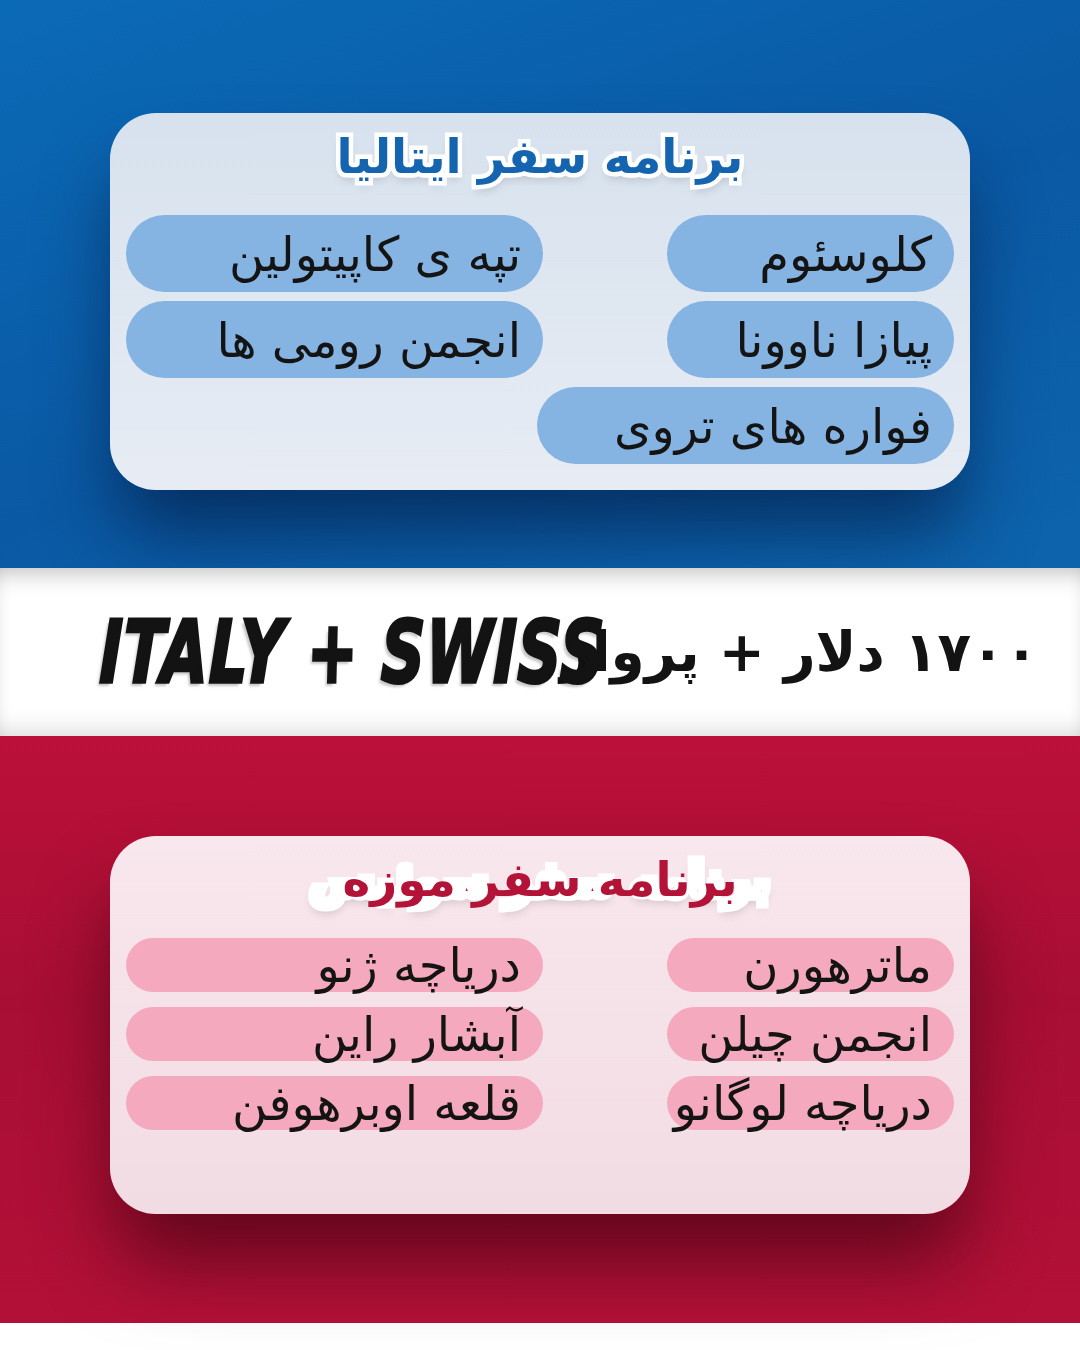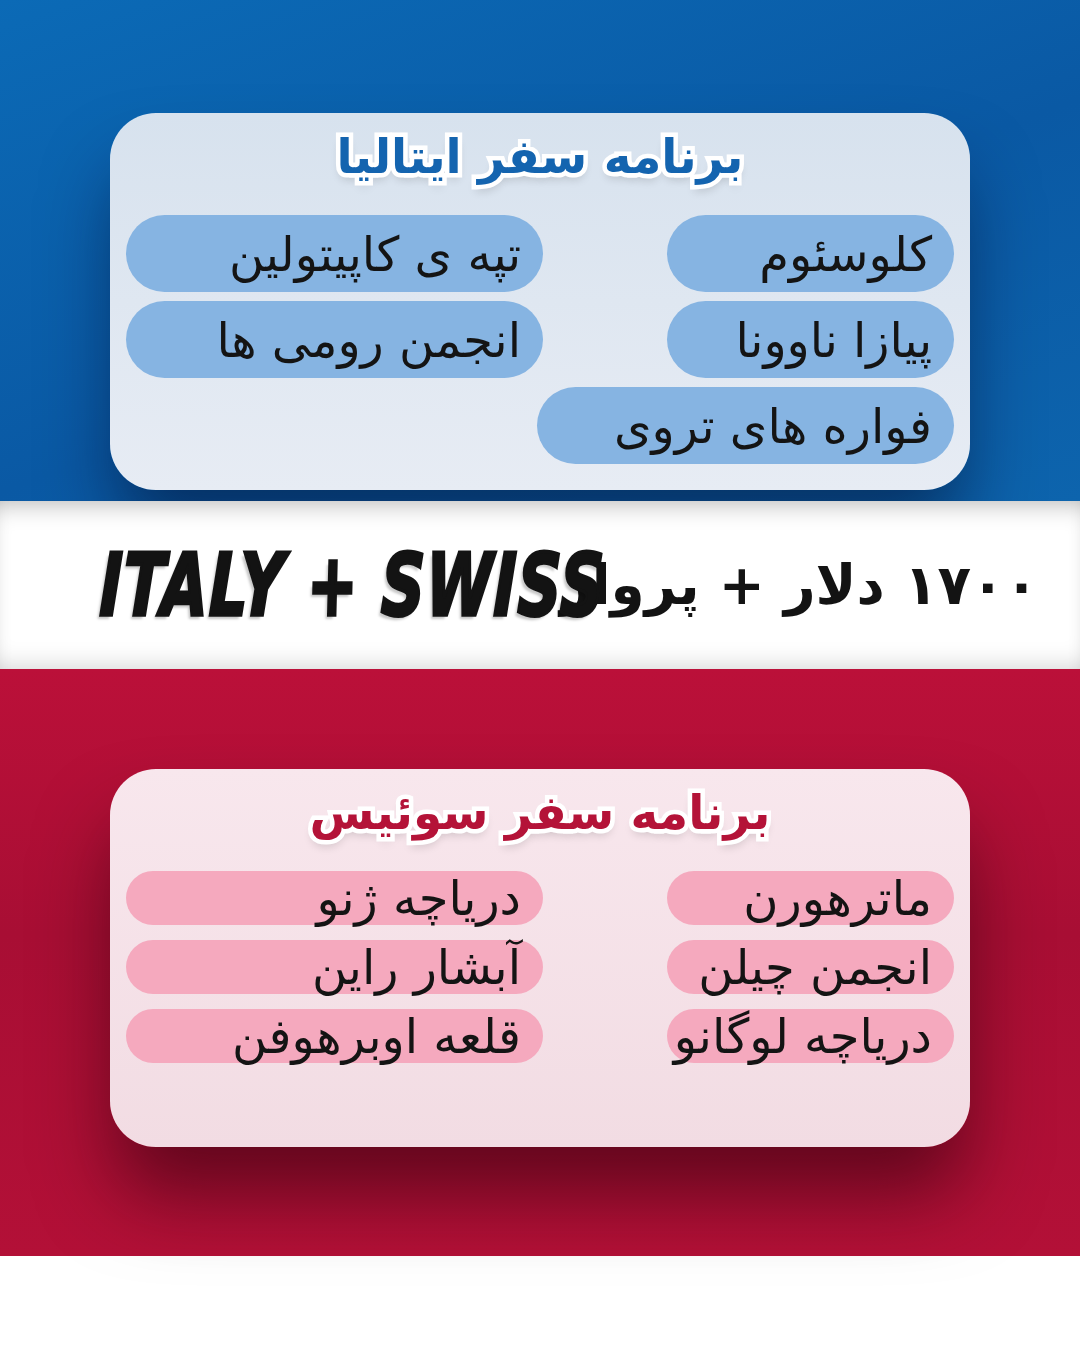--- a/index.html
+++ b/index.html
@@ -10,21 +10,21 @@
     position: relative;
     width: 1080px;
     height: 1350px;
     overflow: hidden;
     direction: rtl;
     color: #141414;
   }
 
   
   .section-blue {
-    height: 501px;
+    height: 568px;
     background: linear-gradient(160deg, #0b6ab6 0%, #0a59a4 55%, #0d64ad 100%);
     padding-top: 113px;
   }
   .white-band {
     height: 168px;
     background: #ffffff;
     direction: ltr;
     display: flex;
     align-items: center;
     justify-content: space-between;
@@ -152,21 +152,21 @@
 
   <section class="white-band">
     <div class="brand-box">
       <span class="brand-text">ITALY + SWISS</span>
     </div>
     <div class="price-text">۱۷۰۰ دلار + پرواز</div>
   </section>
 
   <section class="section-red">
     <div class="card card-pink">
-      <h2 class="card-title title-red" data-text="برنامه سفر سوئیس">برنامه سفر سوئیس</h2>
+      <h2 class="card-title title-red" data-text="برنامه سفر سوئیس">برنامه سفر موزه</h2>
       <div class="rows">
         <div class="row">
           <div class="pill pill-pink pill-narrow">ماترهورن</div>
           <div class="pill pill-pink pill-wide">دریاچه ژنو</div>
         </div>
         <div class="row">
           <div class="pill pill-pink pill-narrow">انجمن چیلن</div>
           <div class="pill pill-pink pill-wide">آبشار راین</div>
         </div>
         <div class="row">

